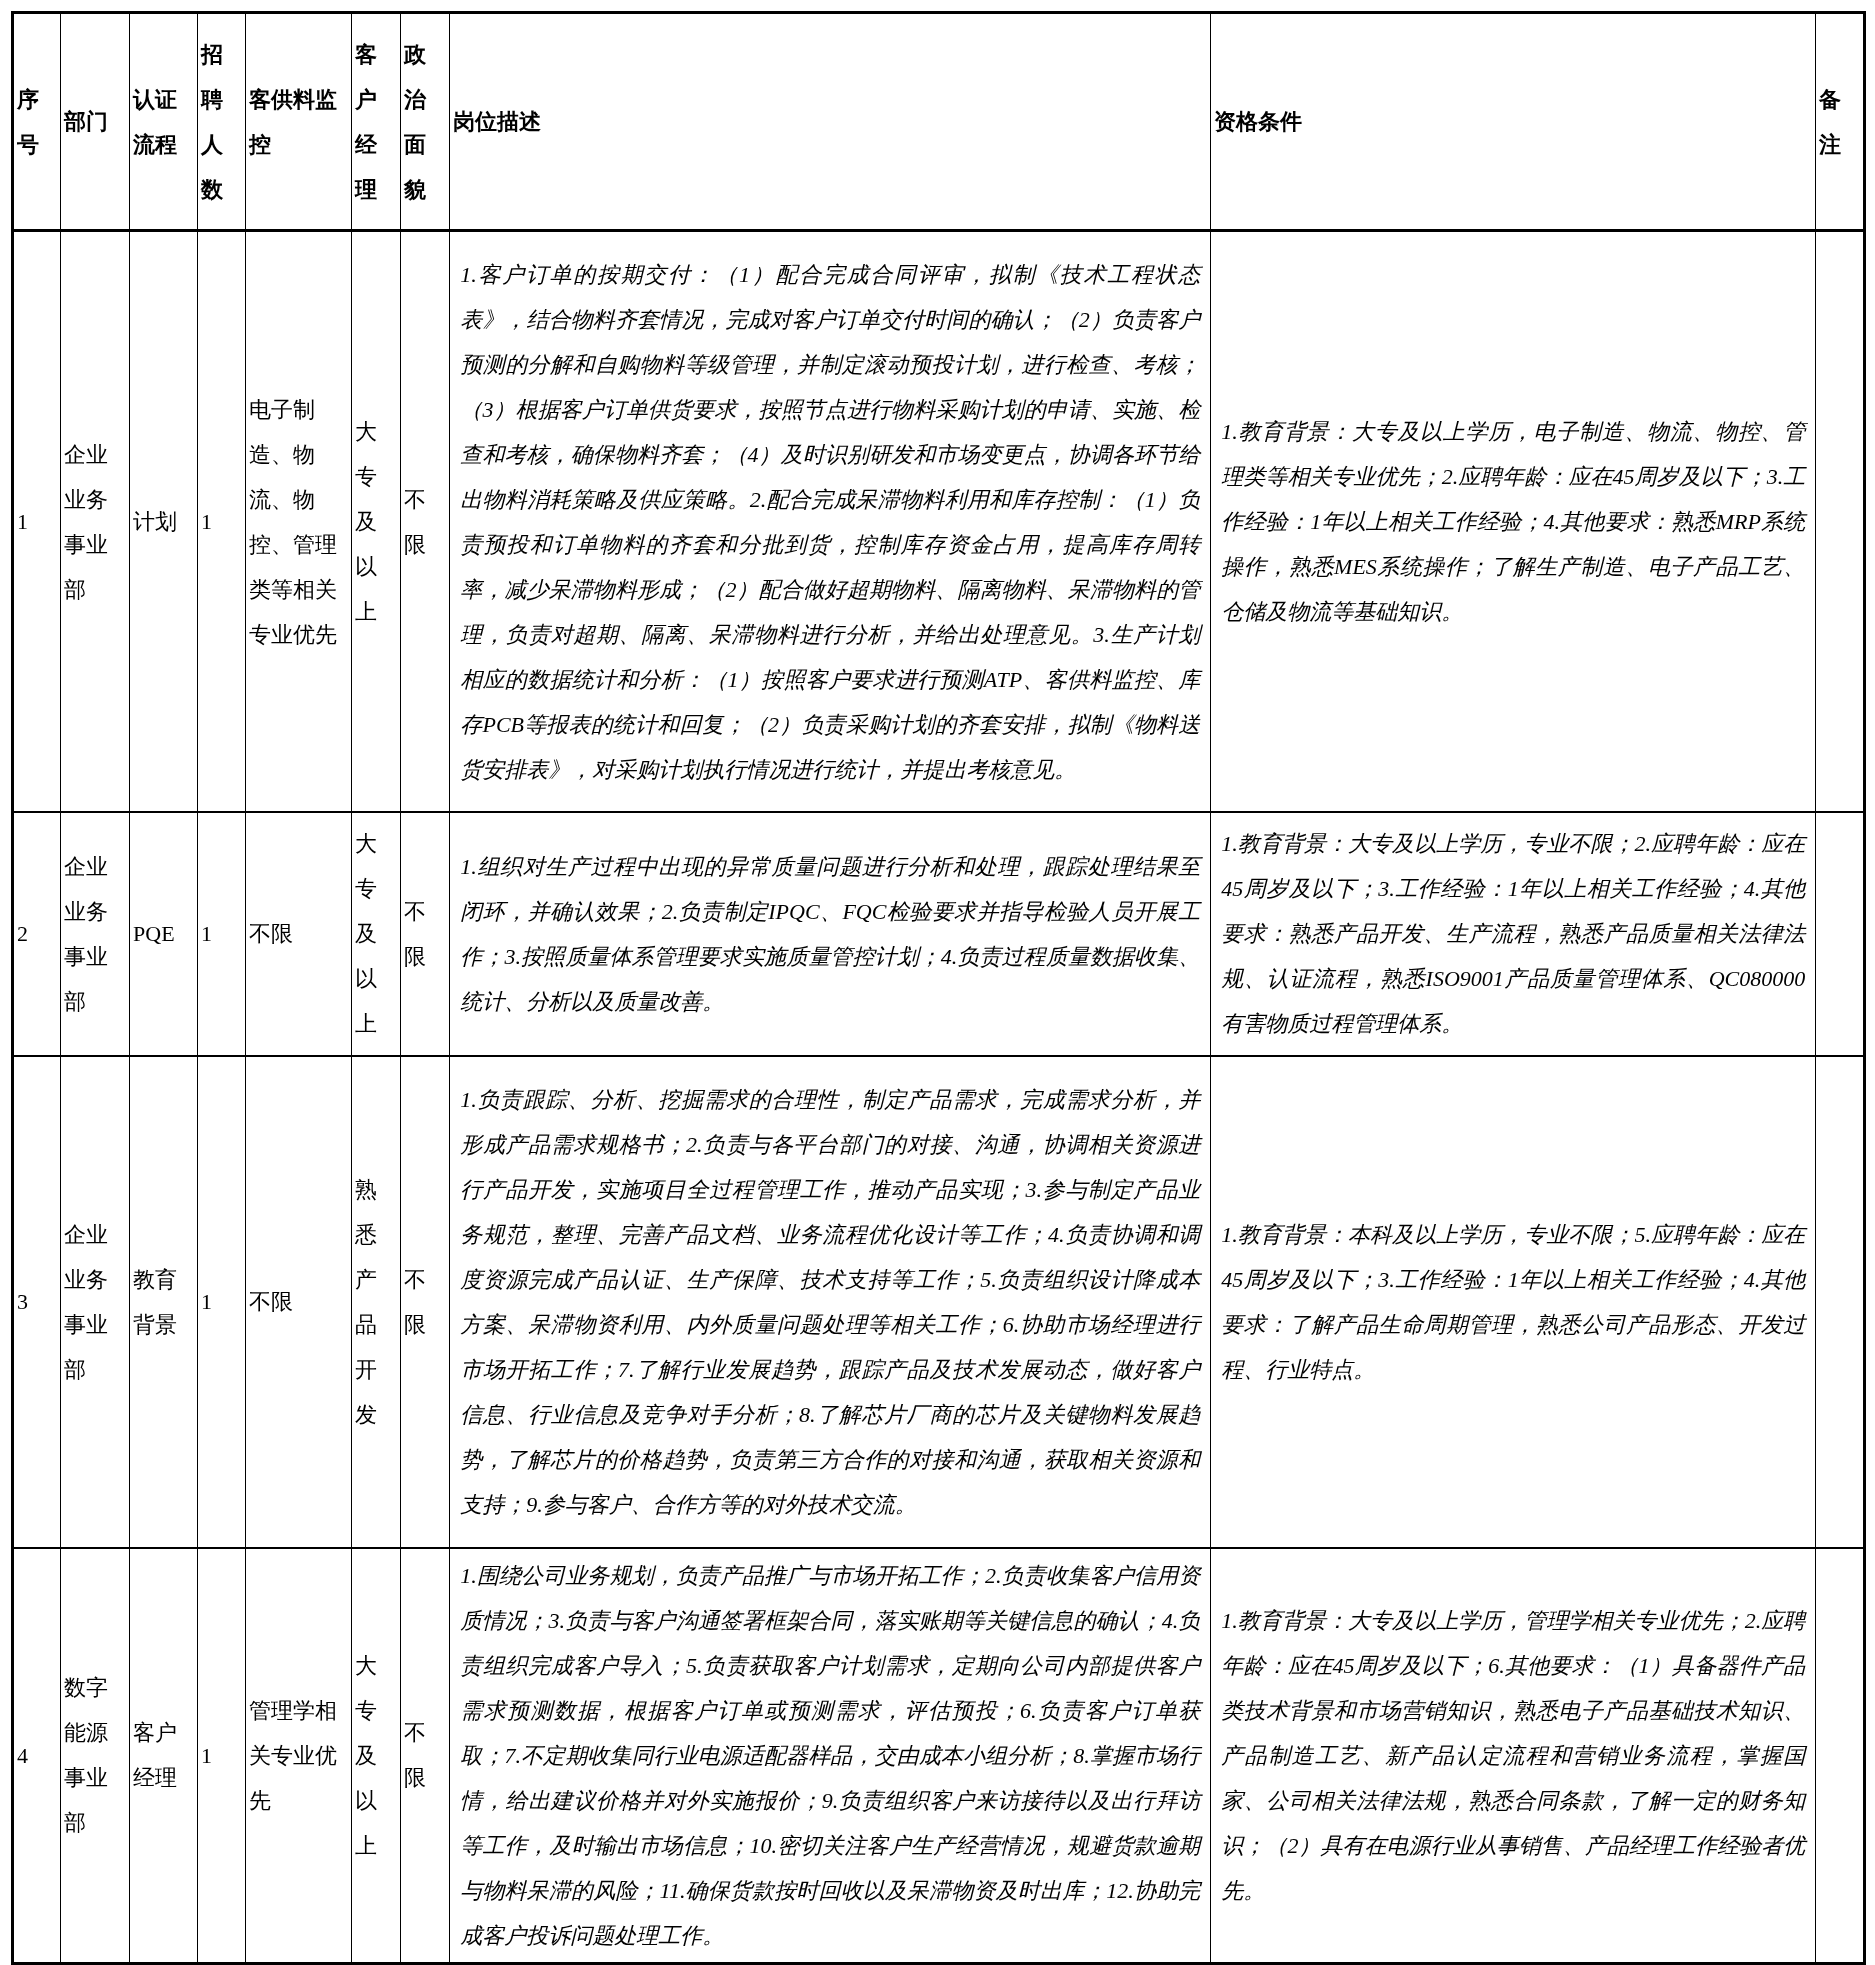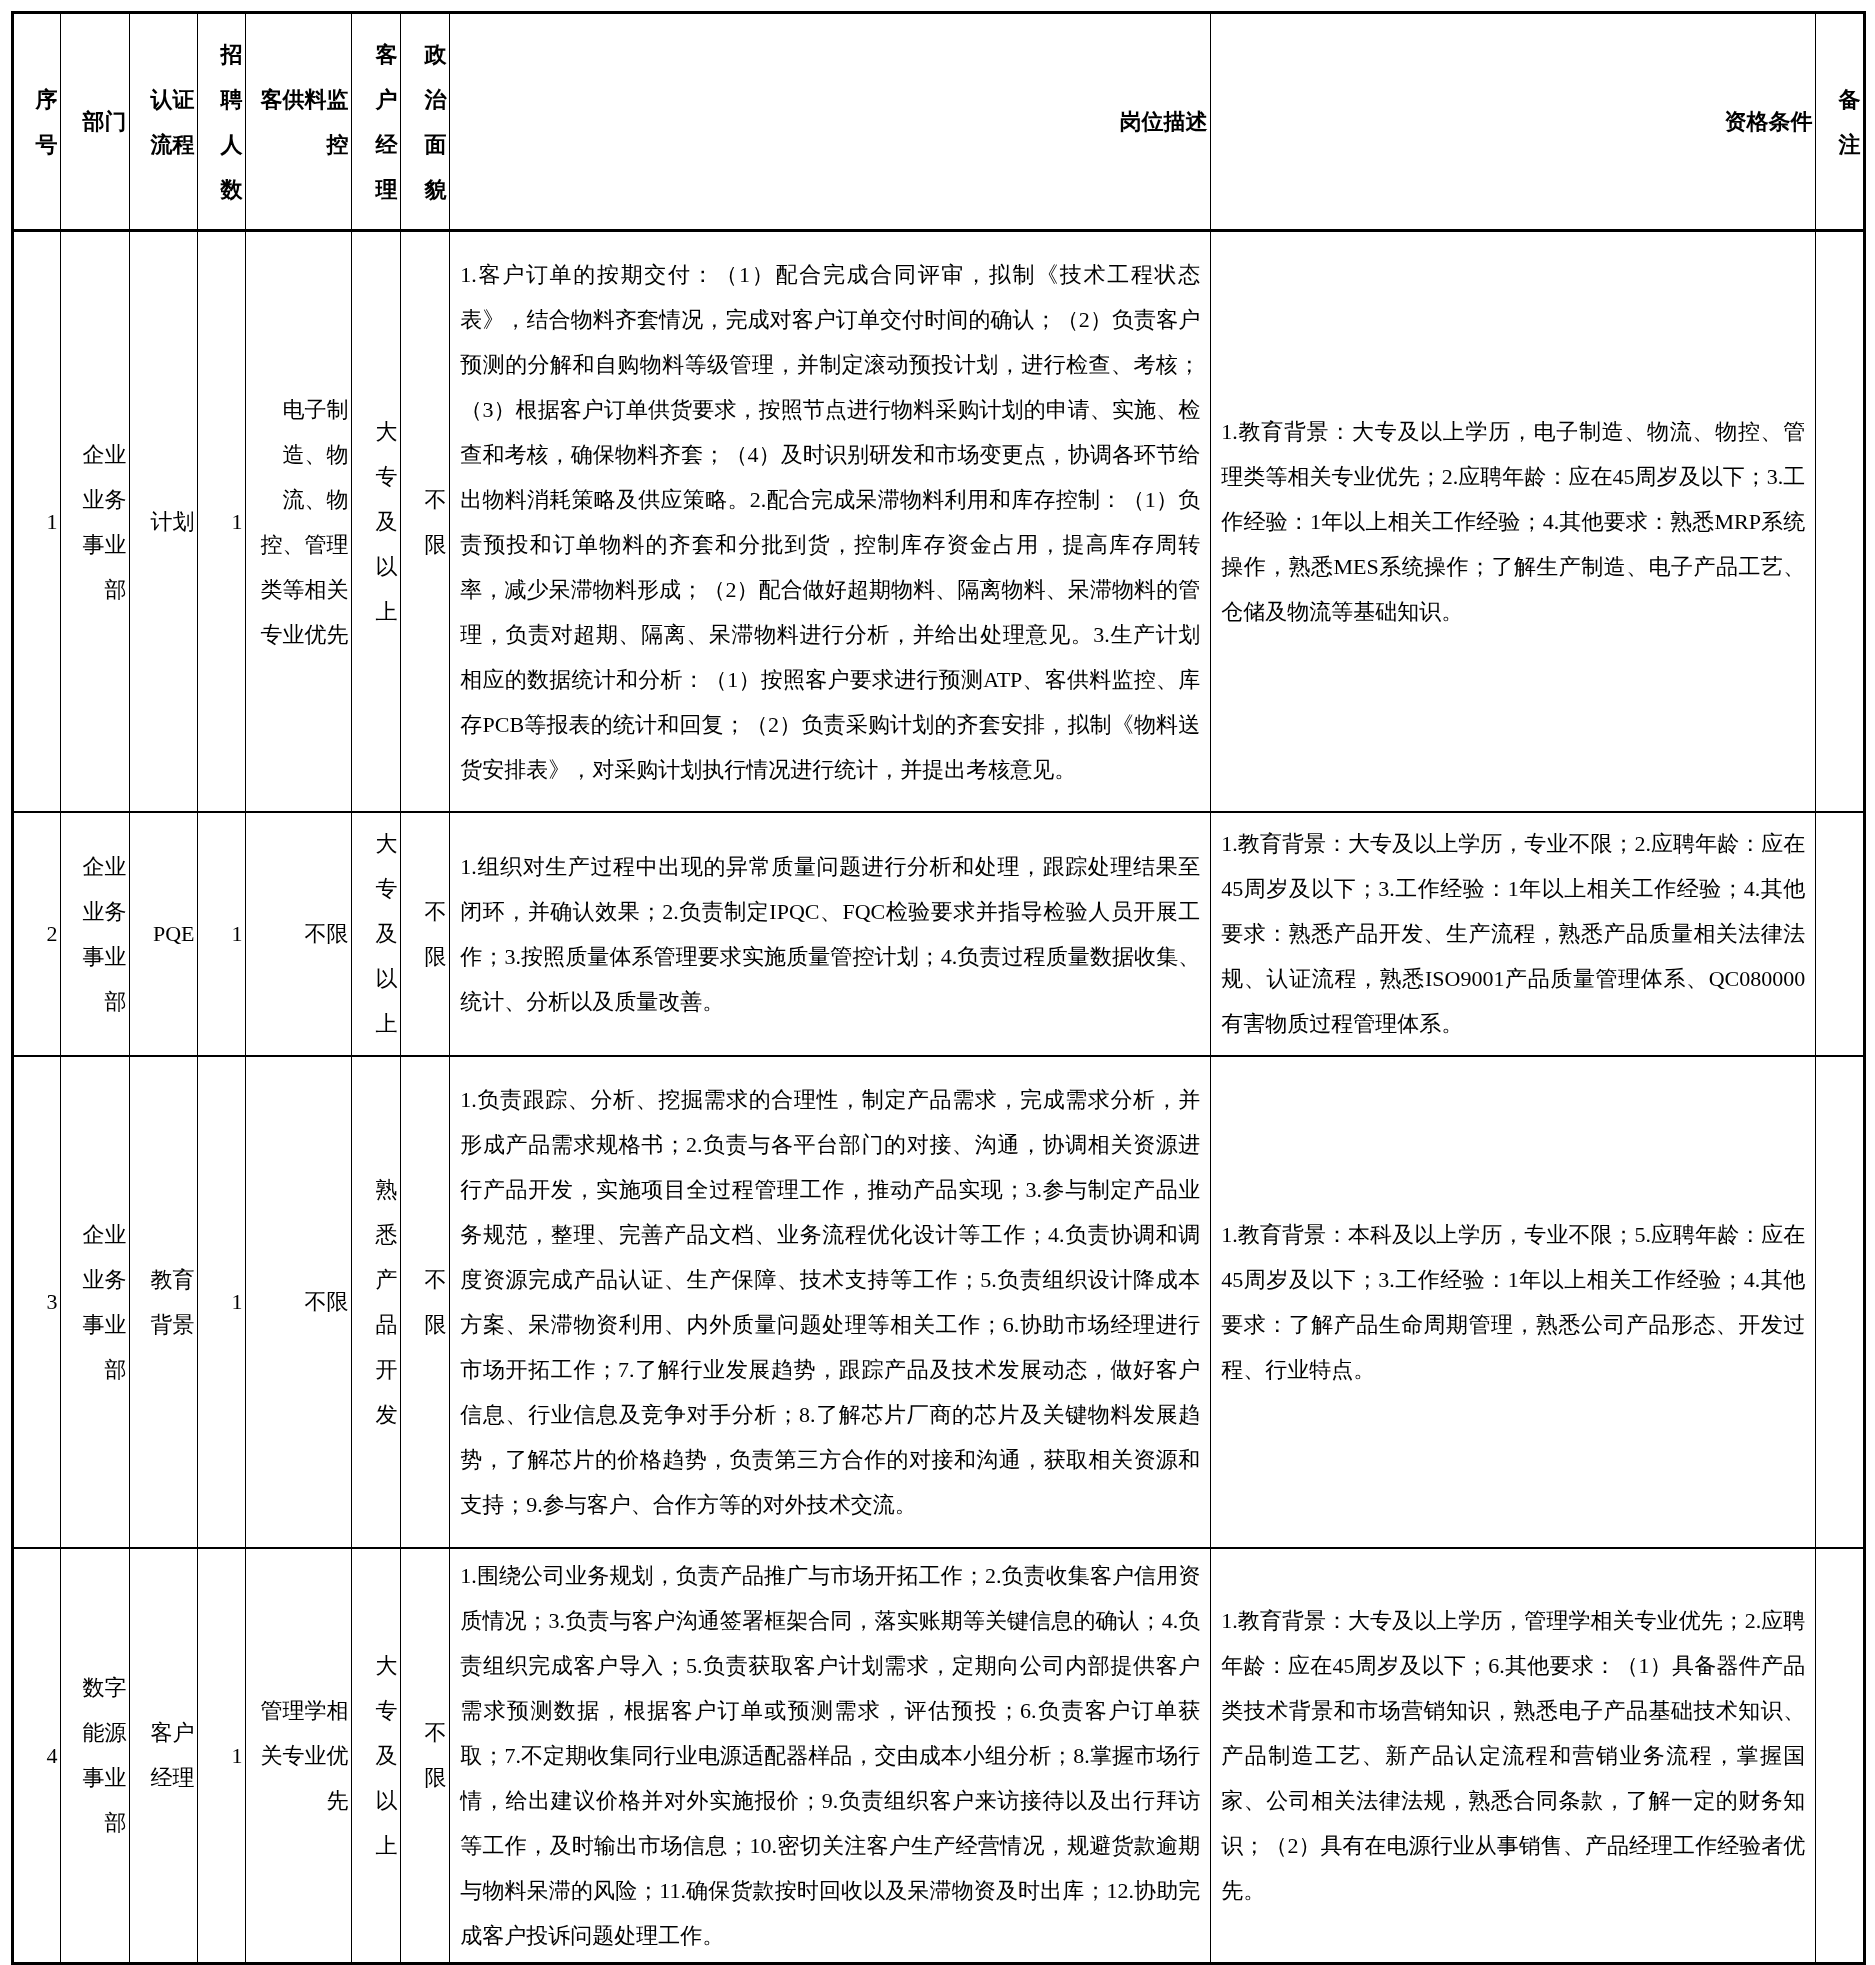--- a/index.html
+++ b/index.html
@@ -31,21 +31,21 @@
   col.c-major  { width: 106px; }
   col.c-edu    { width: 49px; }
   col.c-pol    { width: 49px; }
   col.c-desc   { width: 761px; }
   col.c-qual   { width: 605px; }
   col.c-remark { width: 49px; }
 
   th, td {
     border: 1.4px solid #000000;
     vertical-align: middle;
-    text-align: right;
+    text-align: left;
     font-size: 22px;
     line-height: 45px;
     padding: 4.2px 2.8px;
     box-sizing: border-box;
     overflow: hidden;
     word-break: break-word;
   }
   
   tr.hrow > th { border-bottom-width: 3.5px; }
   tbody td { border-top-width: 2.8px; border-bottom-width: 2.8px; }
@@ -58,20 +58,21 @@
   tr.r1 { height: 581px; }
   tr.r2 { height: 244px; }
   tr.r3 { height: 492px; }
   tr.r4 { height: 409px; }
 
   td.cell-desc, td.cell-qual {
     text-align: justify;
     text-align-last: left;
     padding-left: 10px;
     padding-right: 10px;
+    font-style: italic;
   }
 </style>
 </head>
 <body>
 
 <div class="page">
   <table class="recruit">
     <colgroup>
       <col class="c-index">
         <col class="c-dept">

